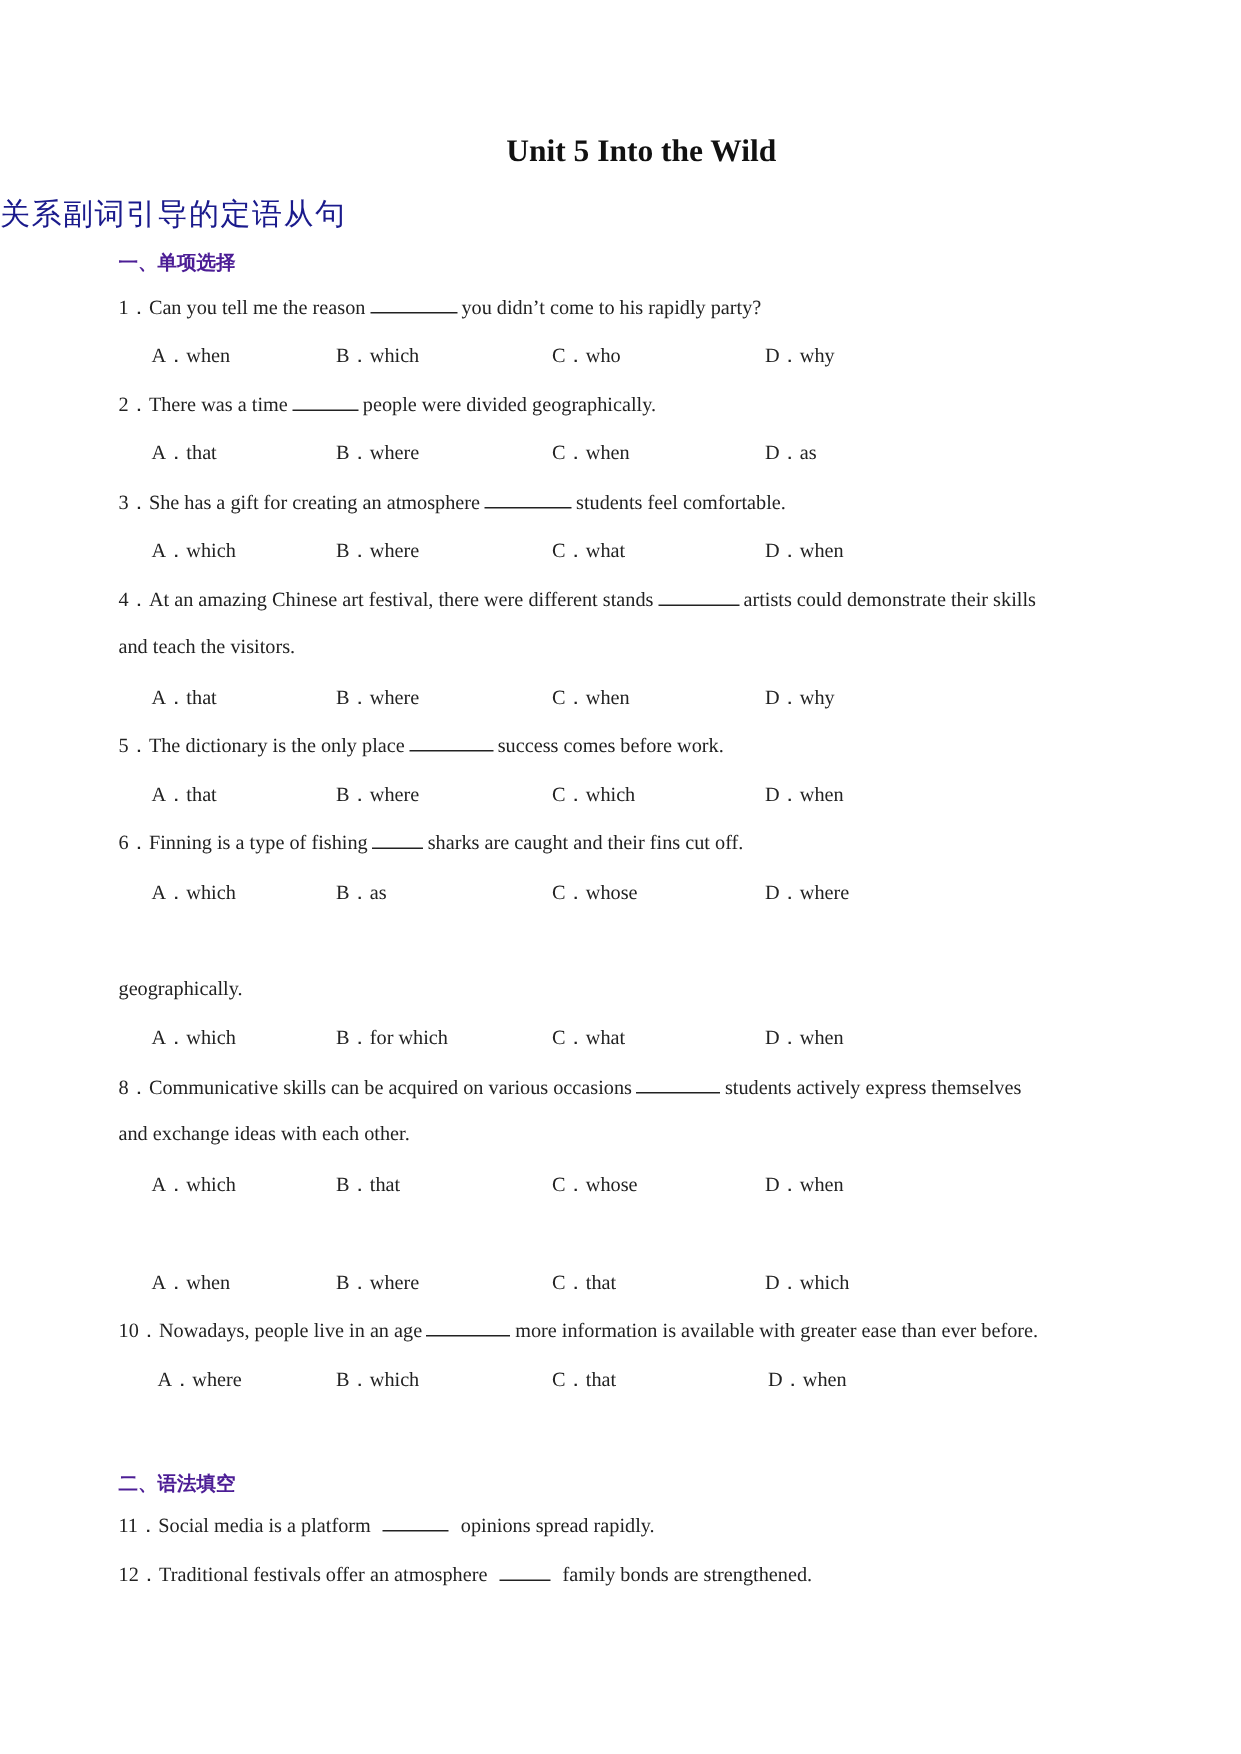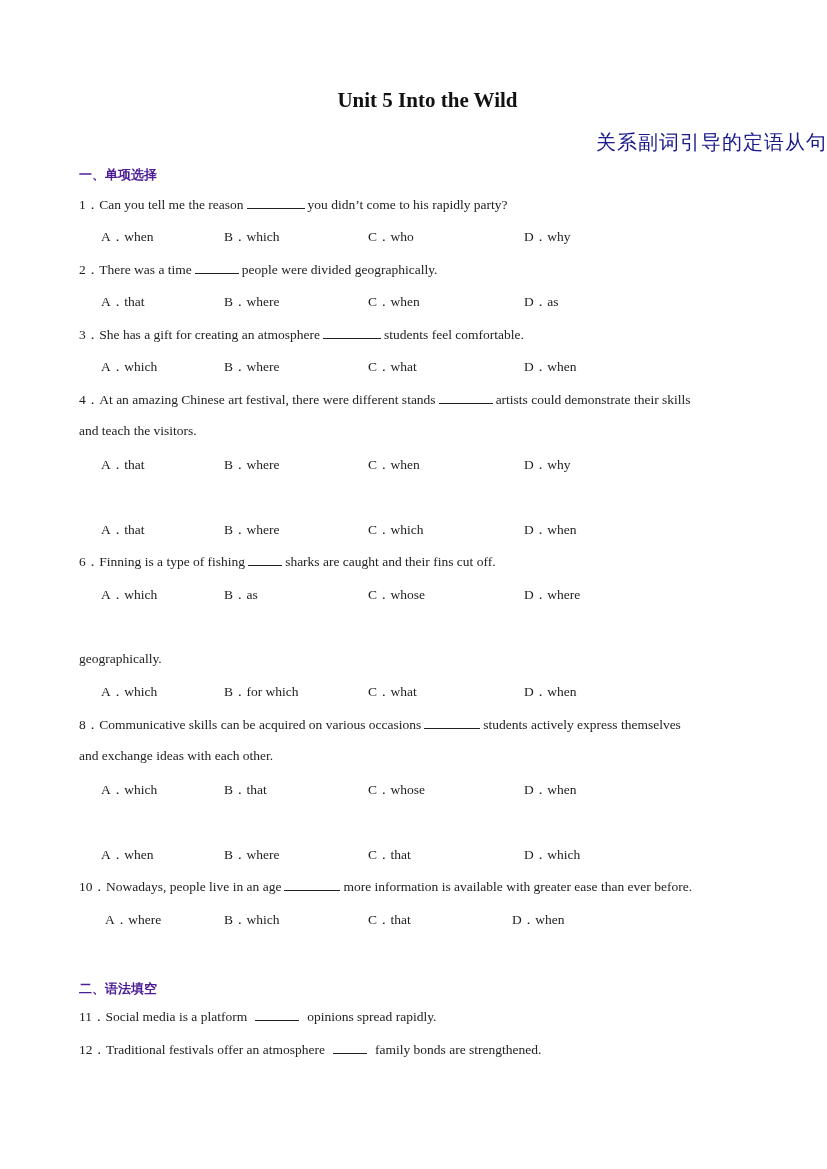--- a/index.html
+++ b/index.html
@@ -1,29 +1,29 @@
 <!DOCTYPE html>
 <html><head>
 <meta charset="utf-8">
 <style>
   html, body { margin: 0; padding: 0; background: #ffffff; }
   body { width: 827px; height: 1169px; position: relative; overflow: hidden;
          font-family: "Liberation Serif", "DejaVu Serif", serif; color: #111; }
   .page { position: absolute; left: 0; top: 0; width: 827px; height: 1169px; }
   .title { position: absolute; left: 0; width: 827px; top: 88px; text-align: center;
            font-weight: bold; font-size: 21px; color: #111; padding-left: 14px; }
-  .subtitle { position: absolute; left: 0; width: 827px; top: 129px; text-align: right;
+  .subtitle { position: absolute; left: 0; width: 827px; top: 129px; text-align: left;
               font-family: "DejaVu Sans", sans-serif; font-size: 20px; color: #1a1a8c; letter-spacing: 1px; }
   .section { position: absolute; left: 79px; font-family: "DejaVu Sans", sans-serif;
              font-weight: bold; font-size: 13px; color: #4c1d95; }
   .line { position: absolute; left: 79px; font-size: 13.5px; white-space: nowrap; color: #222; }
   .blank { display: inline-block; border-bottom: 1px solid #222; height: 12px; vertical-align: baseline; margin: 0 3px; }
   .opts { position: absolute; left: 101px; font-size: 13.5px; color: #222; white-space: nowrap; }
   .opt { position: absolute; top: 0; white-space: nowrap; }
-  .o0 { left: 0; } .o1 { left: 123px; } .o2 { left: 267px; } .o3 { left: 423px; }
+  .o0 { left: 0; } .o1 { left: 123px; } .o2 { left: 267px; } .o3 { left: 409px; }
 </style>
 </head>
 <body>
 
 <div class="page">
   <div class="title">Unit 5 Into the Wild</div>
   <div class="subtitle">关系副词引导的定语从句</div>
 
   <div class="section" style="top:166px">一、单项选择</div>
 
@@ -61,20 +61,23 @@
     <span>4．</span><span>At an amazing Chinese art festival, there were different stands</span><span class="blank" style="width:54px"></span><span>artists could demonstrate their skills</span>
   </div>
   <div class="line" style="top:423px">and teach the visitors.</div>
   <div class="opts" style="top:456px">
     <span class="opt o0">A．that</span>
     <span class="opt o1">B．where</span>
     <span class="opt o2">C．when</span>
     <span class="opt o3">D．why</span>
   </div>
 
+  <div class="line" style="top:488px">
+    <span>5．</span><span>The dictionary is the only place</span><span class="blank" style="width:56px"></span><span>success comes before work.</span>
+  </div>
   <div class="opts" style="top:521px">
     <span class="opt o0">A．that</span>
     <span class="opt o1">B．where</span>
     <span class="opt o2">C．which</span>
     <span class="opt o3">D．when</span>
   </div>
 
   <div class="line" style="top:553px">
     <span>6．</span><span>Finning is a type of fishing</span><span class="blank" style="width:34px"></span><span>sharks are caught and their fins cut off.</span>
   </div>

